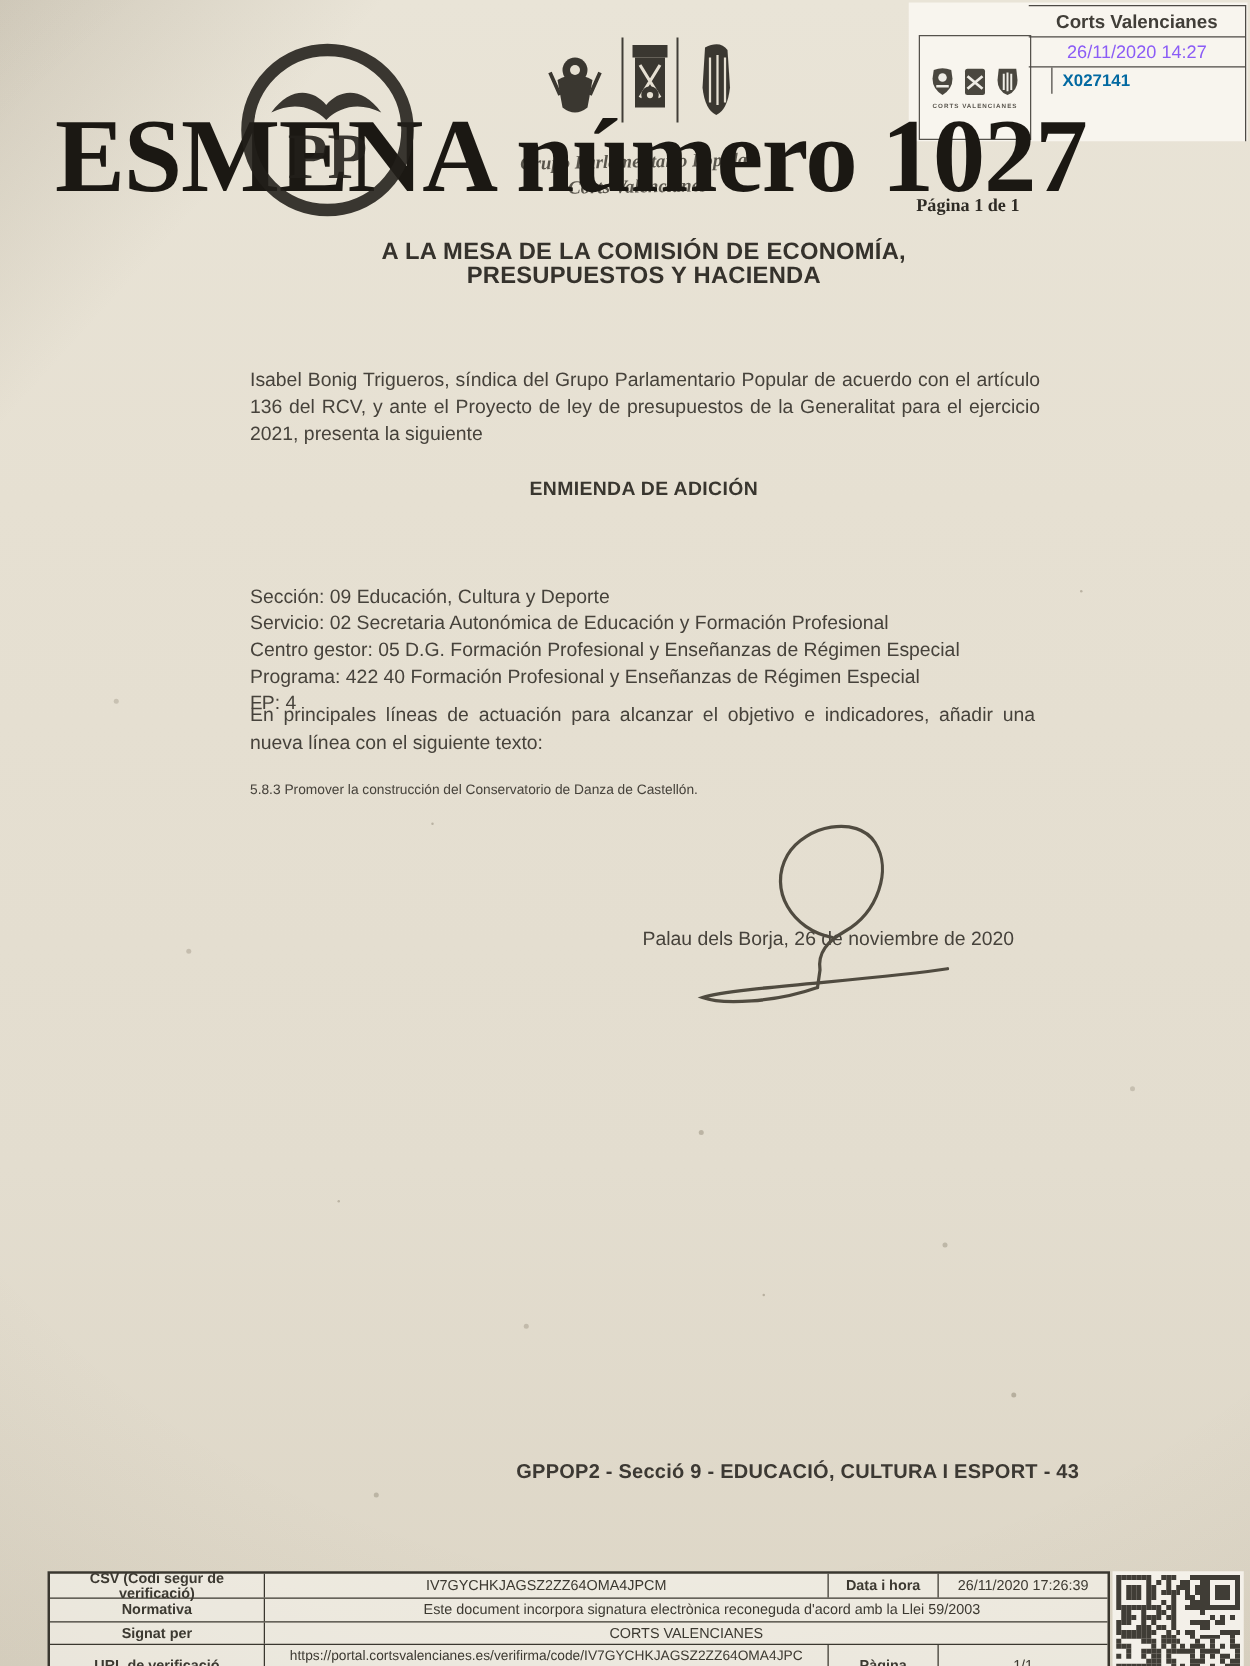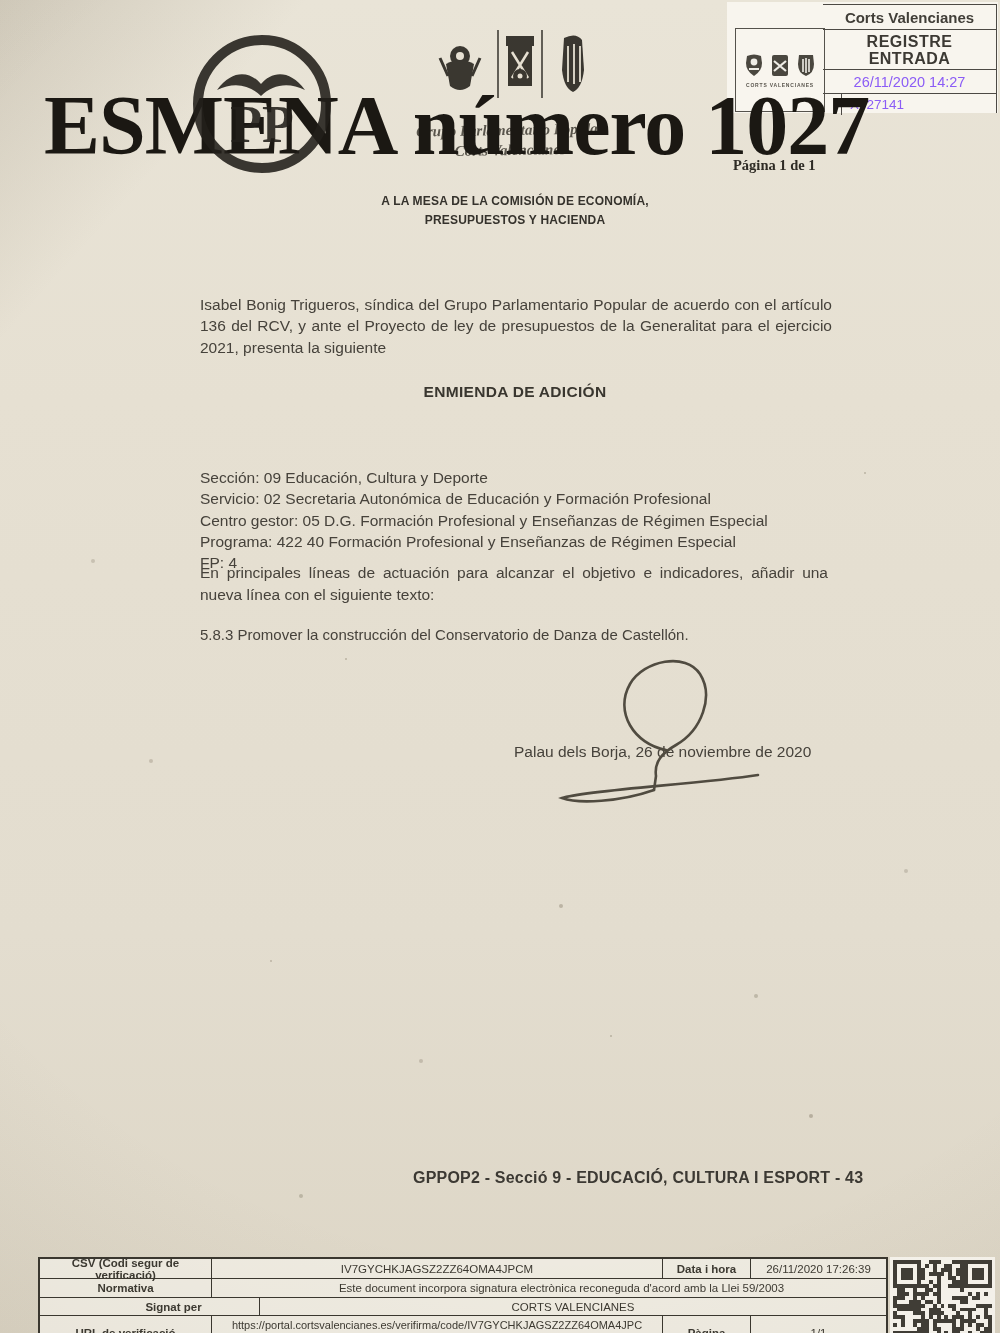--- a/index.html
+++ b/index.html
@@ -27,56 +27,56 @@
   .rs-emblems{display:flex;gap:4px;align-items:center;}
   .rs-caption{font-size:5px;letter-spacing:.8px;font-weight:bold;color:#5a564e;white-space:nowrap;}
   .rs-right{position:absolute;left:96px;top:2px;width:173px;height:109px;border-right:1.5px solid #4c4944;}
   .rs-org{height:24px;border-top:1.5px solid #4c4944;border-bottom:1.5px solid #4c4944;
     display:flex;align-items:center;justify-content:center;font-weight:bold;font-size:15px;color:#413e38;}
   .rs-reg{height:39px;display:flex;flex-direction:column;align-items:center;justify-content:center;
     font-weight:bold;font-size:16px;line-height:17px;color:#3c3933;letter-spacing:.5px;border-bottom:1.5px solid #4c4944;}
   .rs-date{height:23px;display:flex;align-items:center;justify-content:center;font-weight:normal;
     font-size:14.5px;color:#8b5cf6;border-bottom:1.5px solid #4c4944;}
   .rs-num{height:21px;display:flex;align-items:center;padding-left:8px;margin-left:18px;
-    border-left:1.5px solid #4c4944;font-weight:normal;font-size:13.5px;color:#8b5cf6;}
+    border-left:1.5px solid #4c4944;font-weight:bold;font-size:13.5px;color:#0369a1;}
   
   .title{left:44px;top:77px;font-family:"Liberation Serif", serif;font-weight:bold;
     font-size:84px;letter-spacing:-1px;color:#1b1813;white-space:nowrap;z-index:3;}
   .page-note{left:733px;top:157px;font-family:"Liberation Serif", serif;font-weight:bold;
     font-size:14.5px;color:#2e2b25;z-index:3;text-align:center;}
   
   .pp-stamp{left:183px;top:24px;z-index:4;opacity:.88;}
   .gpp-emblems{left:428px;top:28px;z-index:2;opacity:.92;}
   .gpp-text{left:390px;top:120px;width:240px;text-align:center;z-index:1;
     font-family:"Liberation Serif", serif;font-style:italic;font-weight:bold;
     font-size:15px;line-height:20px;color:#59554c;transform:rotate(-1deg);}
   
   .heading{left:200px;top:192px;width:630px;text-align:center;font-weight:bold;
-    font-size:12px;line-height:19px;color:#35322c;letter-spacing:.2px;}
+    font-size:19px;line-height:19px;color:#35322c;letter-spacing:.2px;}
   .para{left:200px;top:294px;width:632px;text-align:justify;font-size:15.5px;line-height:21.3px;color:#46423b;}
   .subheading{left:200px;top:383px;width:630px;text-align:center;font-weight:bold;
     font-size:15.5px;color:#39362f;letter-spacing:.3px;}
   .sectionblock{left:200px;top:423px;width:640px;font-size:15.5px;line-height:21.3px;color:#46423b;margin-top:44px;}
   .sectionblock .wrapline{text-align:justify;}
   .para2{left:200px;top:562px;width:628px;text-align:justify;font-size:15.5px;line-height:21.5px;color:#46423b;}
-  .amendline{left:200px;top:626px;width:680px;font-size:15px;color:#46423b;}
+  .amendline{left:200px;top:626px;width:680px;font-size:11px;color:#46423b;}
   .placedate{left:514px;top:743px;font-size:15.5px;color:#46423b;z-index:1;}
   .signature{left:548px;top:650px;z-index:2;}
   .footref{left:413px;top:1169px;font-weight:bold;font-size:16px;letter-spacing:.2px;color:#3c3933;}
   
   .vtable{left:38px;top:1257px;width:846px;border:2px solid #3a372f;background:rgba(249,247,240,.6);
     font-size:11.5px;color:#3c3931;}
   .vrow{display:flex;border-top:1.2px solid #3a372f;}
   .vrow:first-child{border-top:none;}
   .vcell{display:flex;align-items:center;justify-content:center;text-align:center;padding:1px 4px;box-sizing:border-box;}
   .lblc{width:172px;flex:none;font-weight:bold;border-right:1.2px solid #3a372f;}
   .valc{flex:1;}
   .l2c{width:88px;flex:none;font-weight:bold;border-left:1.2px solid #3a372f;}
   .v2c{width:136px;flex:none;border-left:1.2px solid #3a372f;}
-  .r1{height:19px;} .r2{height:18px;gap:25px;} .r3{height:17px;padding-left:48px;} .r4{height:34px;}
+  .r1{height:19px;} .r2{height:18px;gap:25px;} .r3{height:17px;} .r4{height:34px;}
   .urlcell{flex-direction:column;justify-content:flex-start;font-size:11px;line-height:12.5px;padding-top:3px;}
   
   .qr{left:890px;top:1257px;width:105px;height:105px;display:grid;
     grid-template-columns:repeat(25,1fr);grid-template-rows:repeat(25,1fr);
     background:rgba(248,246,240,.85);padding:3px;box-sizing:border-box;}
   .qm.on{background:#403d36;}
 </style>
 </head>
 <body>
 
@@ -97,24 +97,20 @@
           </svg>
         <svg width="22" height="26" viewBox="0 0 22 26">
             <path d="M4 2 h14 l1 9 q0 9 -8 12 q-8 -3 -8 -12 Z" fill="#4a473f"></path>
             <path d="M8 6 v13 M11 5 v15 M14 6 v13" stroke="#efede6" stroke-width="1.6"></path>
           </svg>
       </div>
       <div class="rs-caption">CORTS VALENCIANES</div>
     </div>
     <div class="rs-right">
       <div class="rs-org">Corts Valencianes</div>
-      <div class="rs-reg">
-        <span>REGISTRE</span>
-        <span>ENTRADA</span>
-      </div>
       <div class="rs-date">26/11/2020 14:27</div>
       <div class="rs-num">X027141</div>
     </div>
   </div>
 
   <div class="abs title">ESMENA número 1027</div>
   <div class="abs page-note">Página 1 de 1</div>
 
   <svg class="abs pp-stamp" width="158" height="158" viewBox="0 0 158 158">
     <circle cx="79" cy="80" r="64" fill="none" stroke="#221f1a" stroke-width="10"></circle>

